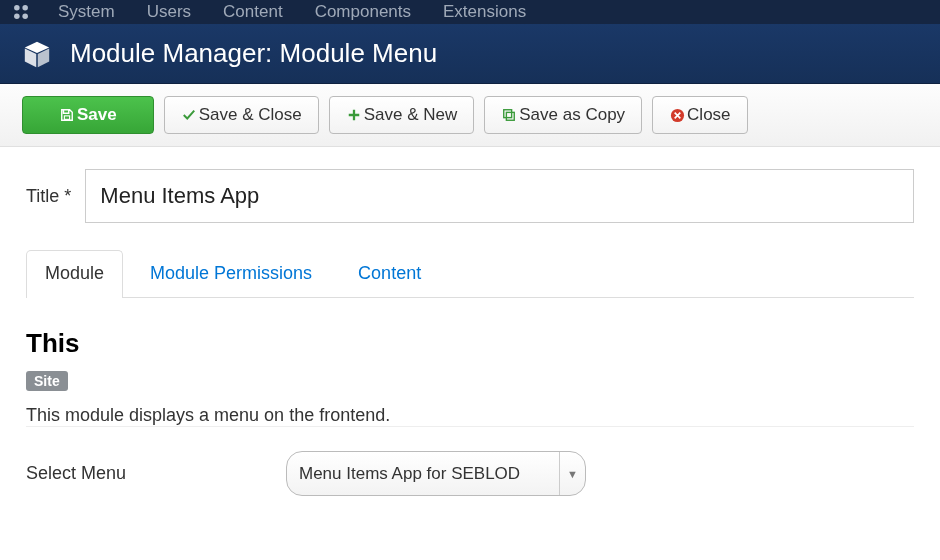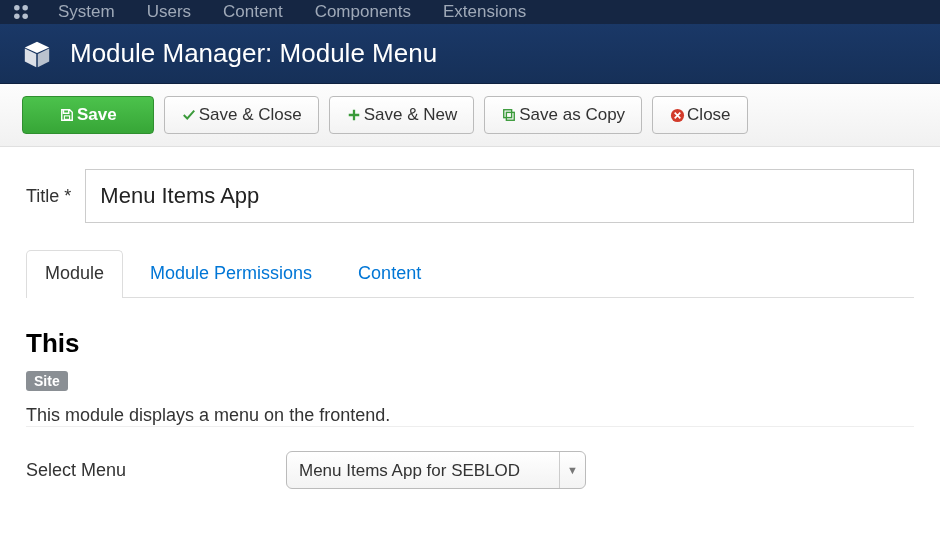--- a/index.html
+++ b/index.html
@@ -24,21 +24,21 @@
 .tab.active { color: #333; border-color: #ddd; background: #fff; }
 .tab.inactive { color: #0076d6; }
 .section { padding-top: 30px; }
 .section h2 { font-size: 26px; font-weight: 700; margin-bottom: 12px; }
 .badge { display: inline-block; background: #8a8f94; color: #fff; border-radius: 3px; padding: 2px 8px; font-size: 14px; font-weight: 600; margin-bottom: 14px; }
 .desc { font-size: 18px; color: #333; }
 .divider { border-top: 1px solid #eee; margin-bottom: 24px; }
 .form-row { display: flex; align-items: center; }
 .form-row label { width: 260px; font-size: 18px; color: #333; }
 .select-wrap { position: relative; width: 300px; }
-.select-wrap select { width: 100%; height: 38px; border: 1px solid #bbb; border-radius: 6px; padding: 0 30px 0 12px; font-size: 17px; background: linear-gradient(#fff,#f3f3f3); color: #333; appearance: none; -webkit-appearance: none; }
+.select-wrap select { width: 100%; height: 45px; border: 1px solid #bbb; border-radius: 16px; padding: 0 30px 0 12px; font-size: 17px; background: linear-gradient(#fff,#f3f3f3); color: #333; appearance: none; -webkit-appearance: none; }
 .select-wrap .chev { position: absolute; right: 1px; top: 1px; bottom: 1px; width: 26px; display:flex; align-items:center; justify-content:center; border-left: 1px solid #ccc; pointer-events: none; color: #777; font-size: 11px; }
 </style>
 </head>
 <body>
 
 <div class="topmenu">
   <span class="logo">
     <svg viewBox="0 0 24 24" width="20" height="20">
         <g fill="#b6c0cf">
           <circle cx="7" cy="7" r="3.3"></circle>

